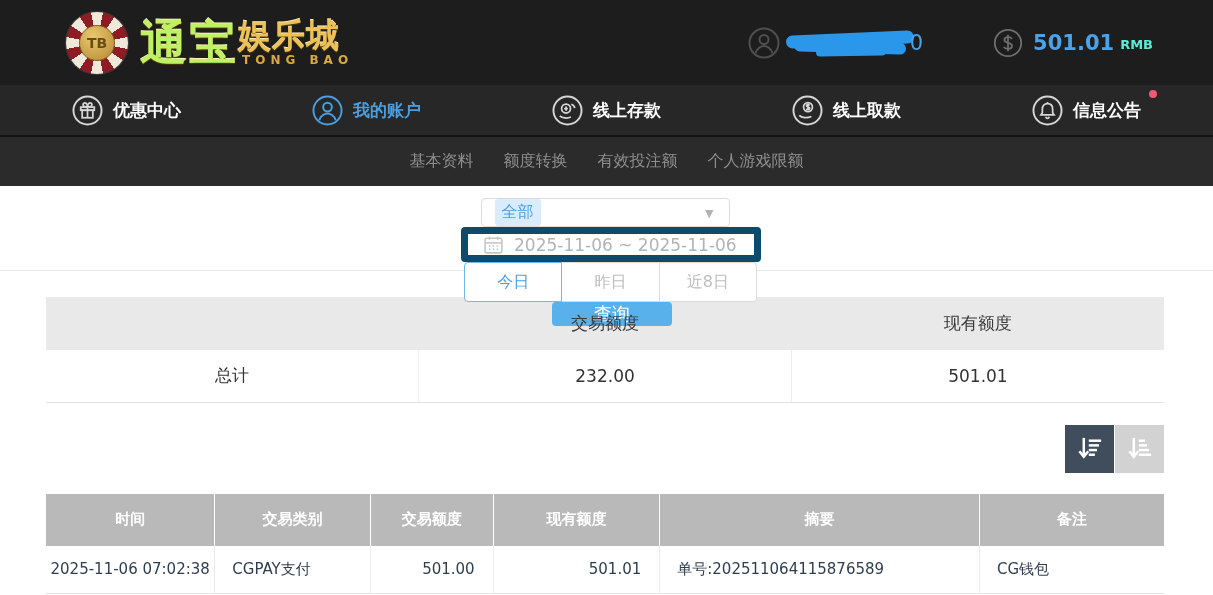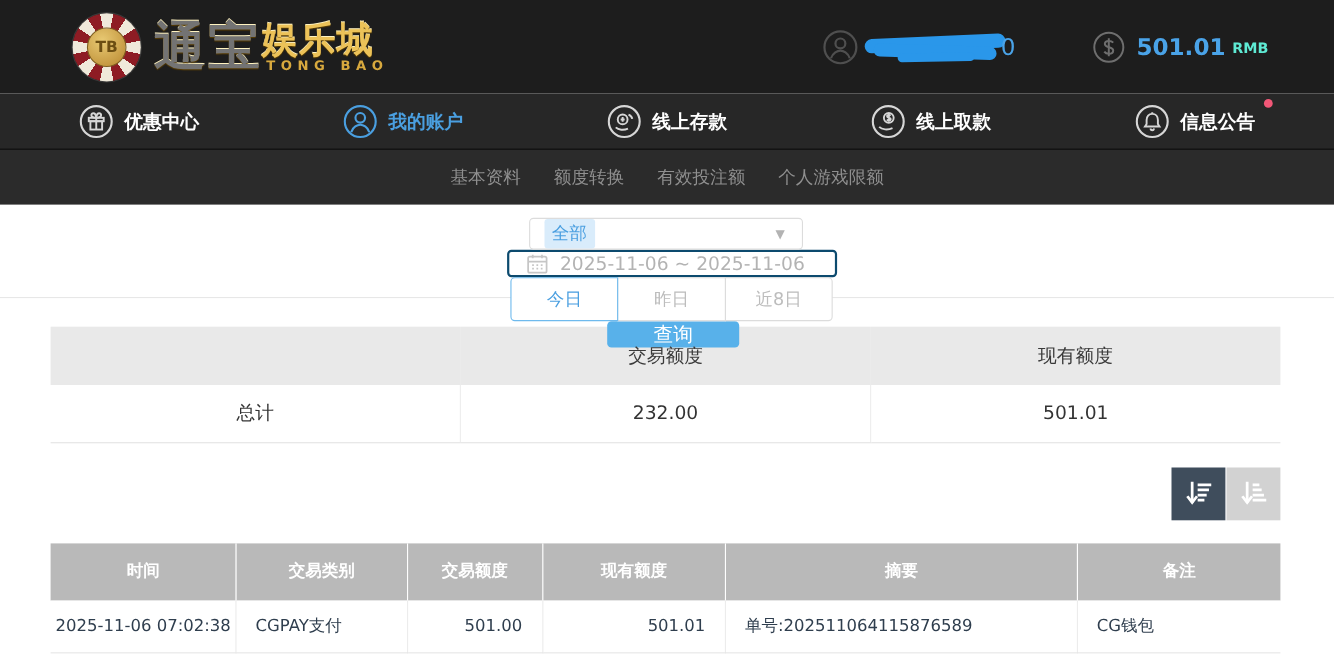--- a/index.html
+++ b/index.html
@@ -11,21 +11,21 @@
     justify-content:space-between; padding:0 60px 0 66px; }
   .logo { display:flex; align-items:center; gap:12px; cursor:pointer; }
   .chip { width:62px; height:62px; border-radius:50%; position:relative; flex:0 0 auto;
     background:repeating-conic-gradient(from -11.25deg,#f0e9da 0deg 22.5deg,#8e1c24 22.5deg 45deg);
     box-shadow:0 0 0 1px #3a3a3a; }
   .chip-core { position:absolute; left:50%; top:50%; transform:translate(-50%,-50%);
     width:36px; height:36px; border-radius:50%; background:radial-gradient(circle at 38% 32%,#e8c973,#b8872f);
     border:1px solid #7c5d1f; display:flex; align-items:center; justify-content:center;
     font-size:14px; font-weight:bold; color:#6b4d12; }
   .brand-text { display:flex; align-items:flex-end; line-height:1; }
-  .cn1 { font-size:47px; font-weight:bold; color:#737373;
+  .cn1 { font-size:47px; font-weight:bold; color:#bef264;
     text-shadow:0 1px 1px #5a3d00, 0 -1px 0 #fff3c0; letter-spacing:2px; }
   .cn2wrap { position:relative; display:inline-block; padding-bottom:14px; margin-left:0; }
   .cn2 { font-size:33px; font-weight:bold; color:#ecc258;
     text-shadow:0 1px 1px #5a3d00, 0 -1px 0 #fff3c0; letter-spacing:1px; }
   .brand-en { position:absolute; left:4px; bottom:0; font-size:12px; font-weight:bold;
     color:#d8a93e; letter-spacing:5px; white-space:nowrap; }
 
   .top-right { display:flex; align-items:center; gap:70px; }
   .user-chip { display:flex; align-items:center; cursor:pointer; position:relative; }
   .icon-circle-svg { display:block; }
@@ -56,21 +56,21 @@
   .subnav-item { color:#8f8f8f; font-size:16px; cursor:pointer; }
 
   
   .content { padding:0 49px 0 46px; }
   .filter-row { margin-top:12px; display:flex; align-items:center; height:50px;flex-direction:column; }
   .select-box { width:249px; height:50px; border:1px solid #dcdcdc; border-radius:4px;
     position:relative; display:flex; align-items:center; padding-left:13px; cursor:pointer; background:#fff; }
   .select-tag { background:#d9ecfb; color:#4a9fe0; font-size:16px; padding:3px 7px; border-radius:3px; }
   .select-caret { position:absolute; right:15px; top:50%; transform:translateY(-50%);
     color:#b3b3b3; font-size:11px; }
-  .date-box { width:300px; height:50px; border:2px solid #0c4a6e; border-radius:4px;
+  .date-box { width:300px; height:50px; border:7px solid #0c4a6e; border-radius:4px;
     margin-left:12px; display:flex; align-items:center; gap:10px; padding-left:15px;
     cursor:pointer; background:#fff; }
   .date-text { color:#b3b3b3; font-size:17px; }
   .btn-group { display:flex; margin-left:11px; width:293px; }
   .seg { flex:1; height:40px; border:1px solid #dcdcdc; margin-left:-1px; background:#fff;
     display:flex; align-items:center; justify-content:center; font-size:16px; color:#bdbdbd;
     cursor:pointer; position:relative; }
   .seg:first-child { margin-left:0; border-radius:4px 0 0 4px; }
   .seg:last-child { border-radius:0 4px 4px 0; }
   .seg.active { border-color:#6fbaed; color:#4a9fe0; z-index:2; }

